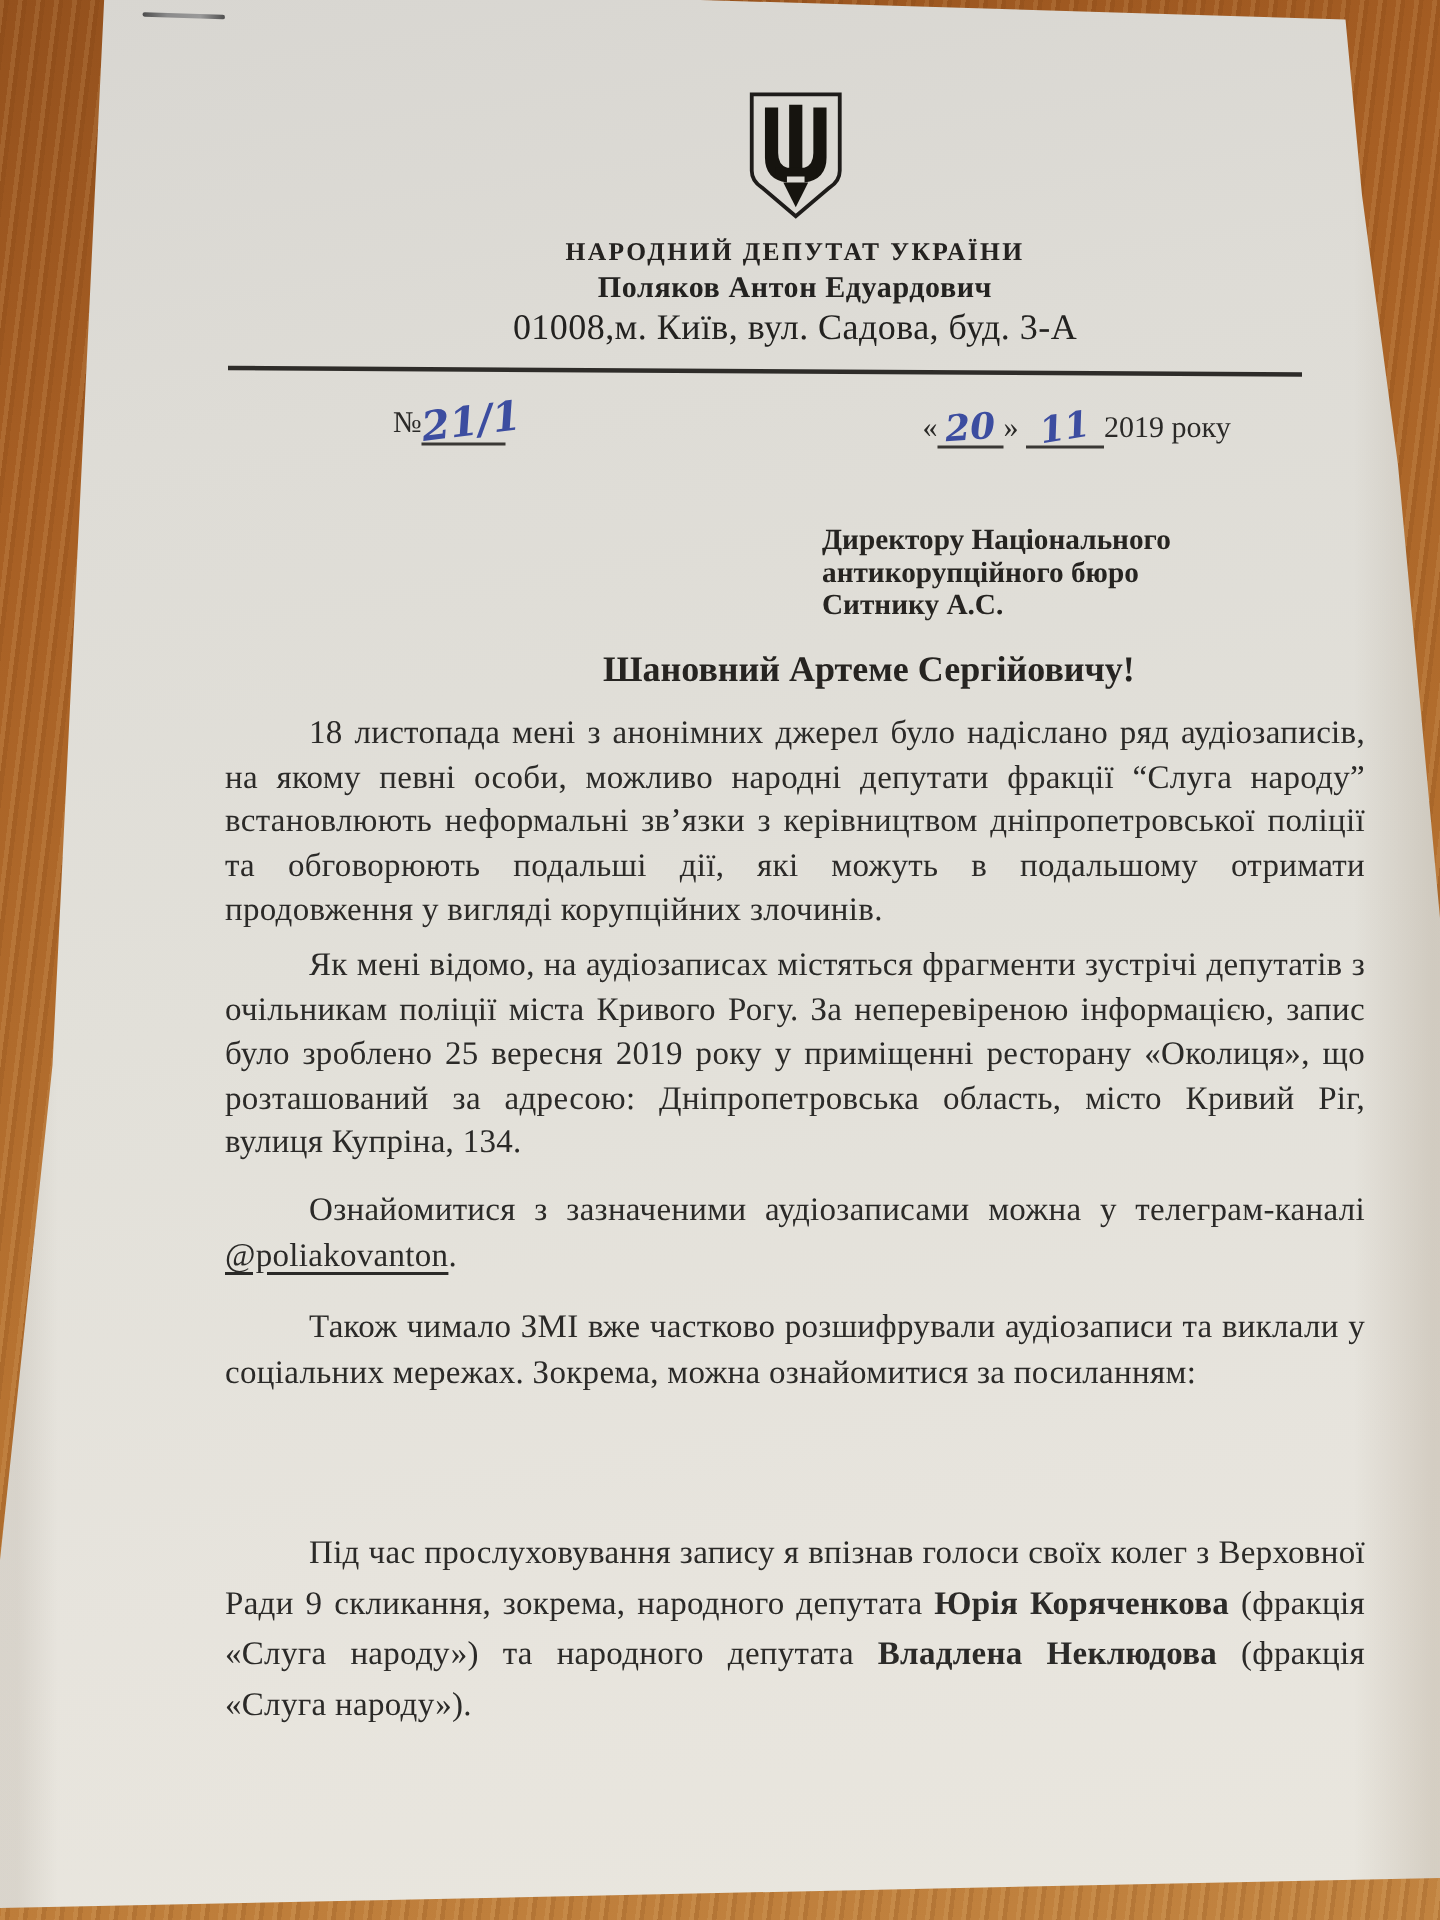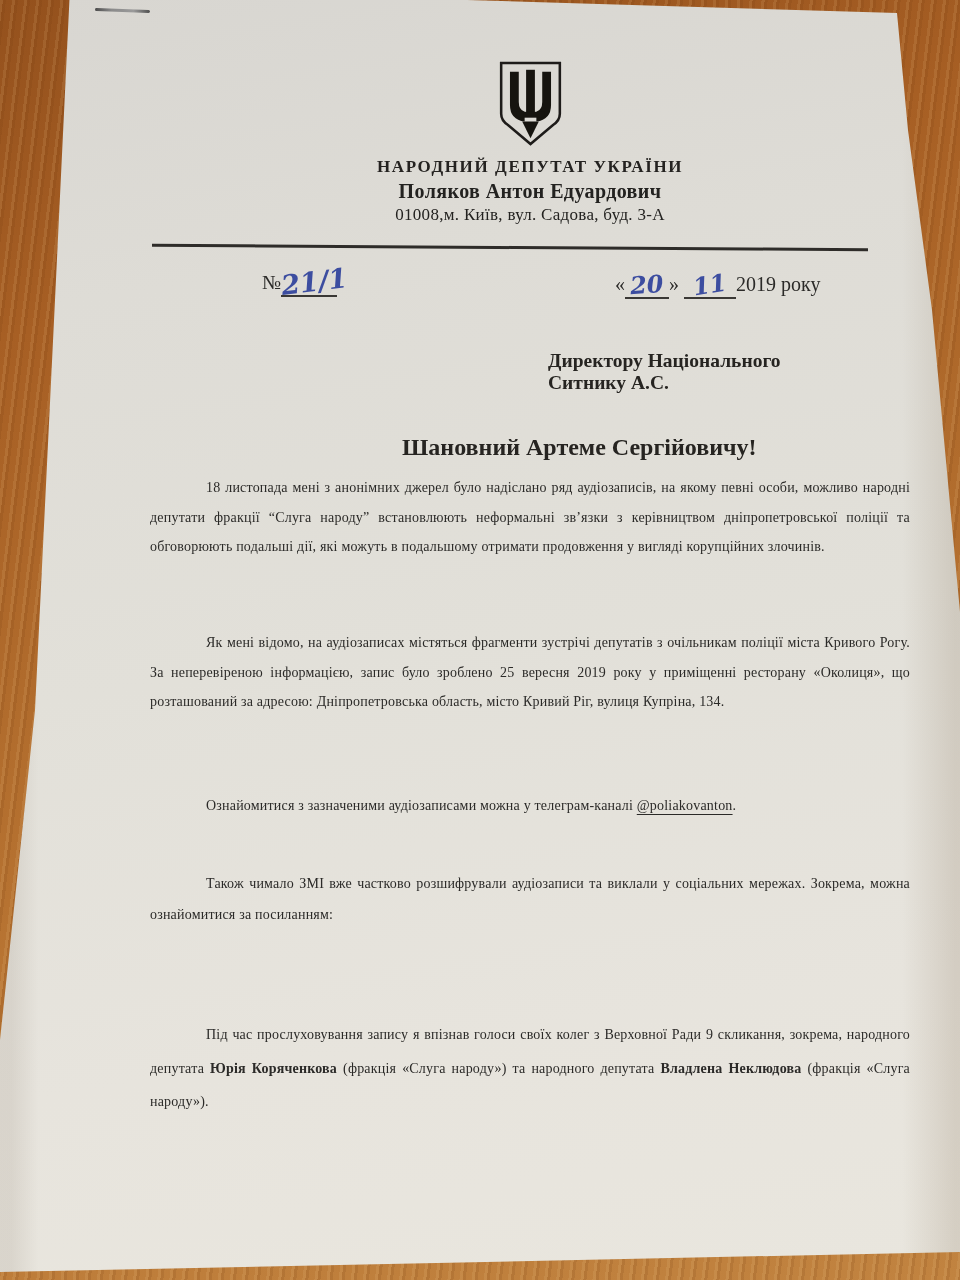--- a/index.html
+++ b/index.html
@@ -24,33 +24,33 @@
   }
   .staple{
     position:absolute; left:95px; top:9px; width:55px; height:3px;
     background:linear-gradient(90deg,#4c4c4c,#8a8a8a 30%,#9a9a9a 70%,#4f4f4f);
     transform:rotate(2deg); border-radius:2px;
   }
   .letterhead{position:absolute; left:150px; top:0; width:760px; text-align:center; color:#232220;}
   .emblem{margin-top:60px; display:inline-block;}
   .lh-title{font-size:17px; font-weight:bold; letter-spacing:1.6px; margin-top:5px; color:#242220;}
   .lh-name{font-size:20px; font-weight:bold; margin-top:3px; letter-spacing:0.4px;}
-  .lh-addr{font-size:17px; margin-top:2px; letter-spacing:0.3px;}
+  .lh-addr{font-size:24px; margin-top:2px; letter-spacing:0.3px;}
   .rule{position:absolute; left:152px; top:246px; width:716px; height:3px; background:#2e2c29; transform:rotate(0.35deg);}
   .refrow{position:absolute; left:150px; top:256px; width:760px; height:46px; font-size:20px; color:#2b2a28;}
   .ref-no{position:absolute; left:112px; top:8px;}
   .blank{display:inline-block; border-bottom:2px solid #3a3835; text-align:center; vertical-align:baseline;}
   .ink{font-family:"DejaVu Serif", serif; font-style:italic; color:#3c4da0; font-weight:bold;}
   .num-ink{display:inline-block; font-size:27px; transform:rotate(-7deg); position:relative; top:2px;}
   .date-grp{position:absolute; left:465px; top:12px; white-space:nowrap;}
   .day-ink{display:inline-block; font-size:24px; transform:rotate(-4deg); position:relative; top:2px;}
   .mon-ink{display:inline-block; font-size:24px; transform:rotate(-9deg); position:relative; top:2px;}
   .addressee{position:absolute; left:548px; top:350px; width:310px; font-weight:bold; font-size:19.5px; line-height:21.5px; color:#262421;}
   .salutation{position:absolute; left:402px; top:434px; font-weight:bold; font-size:24px; color:#262421;}
-  .para{position:absolute; left:150px; width:760px; font-size:14px; line-height:29.5px;
+  .para{position:absolute; left:150px; width:760px; font-size:22px; line-height:29.5px;
         text-align:justify; text-indent:56px; color:#2b2a28; letter-spacing:0.2px;}
   .p1{top:473px;} .p2{top:628px;} .p3{top:790px; line-height:31px;} .p4{top:868px; line-height:31px;}
   .url{top:944px; line-height:37px; text-indent:40px; text-align:left;}
   .url span{text-decoration:underline; text-underline-offset:4px;}
   .p5{top:1018px; line-height:33.5px;}
   .u{text-decoration:underline; text-underline-offset:4px;}
   .b{font-weight:bold;}
 </style>
 </head>
 <body>
@@ -82,20 +82,21 @@
       <span>№</span><span class="blank" style="width:56px;"><span class="ink num-ink">21/1</span></span>
     </div>
     <div class="date-grp">
       <span>«</span><span class="blank" style="width:44px;"><span class="ink day-ink">20</span></span><span>»</span>
       <span class="blank" style="width:52px;"><span class="ink mon-ink">11</span></span><span>2019 року</span>
     </div>
   </div>
 
   <div class="addressee">
     <div>Директору Національного</div>
+    <div>антикорупційного бюро</div>
     <div>Ситнику А.С.</div>
   </div>
 
   <div class="salutation">Шановний Артеме Сергійовичу!</div>
 
   <div class="para p1">18 листопада мені з анонімних джерел було надіслано ряд аудіозаписів, на якому певні особи, можливо народні депутати фракції “Слуга народу” встановлюють неформальні зв’язки з керівництвом дніпропетровської поліції та обговорюють подальші дії, які можуть в подальшому отримати продовження у вигляді корупційних злочинів.</div>
 
   <div class="para p2">Як мені відомо, на аудіозаписах містяться фрагменти зустрічі депутатів з очільникам поліції міста Кривого Рогу. За неперевіреною інформацією, запис було зроблено 25 вересня 2019 року у приміщенні ресторану «Околиця», що розташований за адресою: Дніпропетровська область, місто Кривий Ріг, вулиця Купріна, 134.</div>
 
   <div class="para p3"><span>Ознайомитися з зазначеними аудіозаписами можна у телеграм-каналі </span><span class="u">@poliakovanton</span><span>.</span></div>

